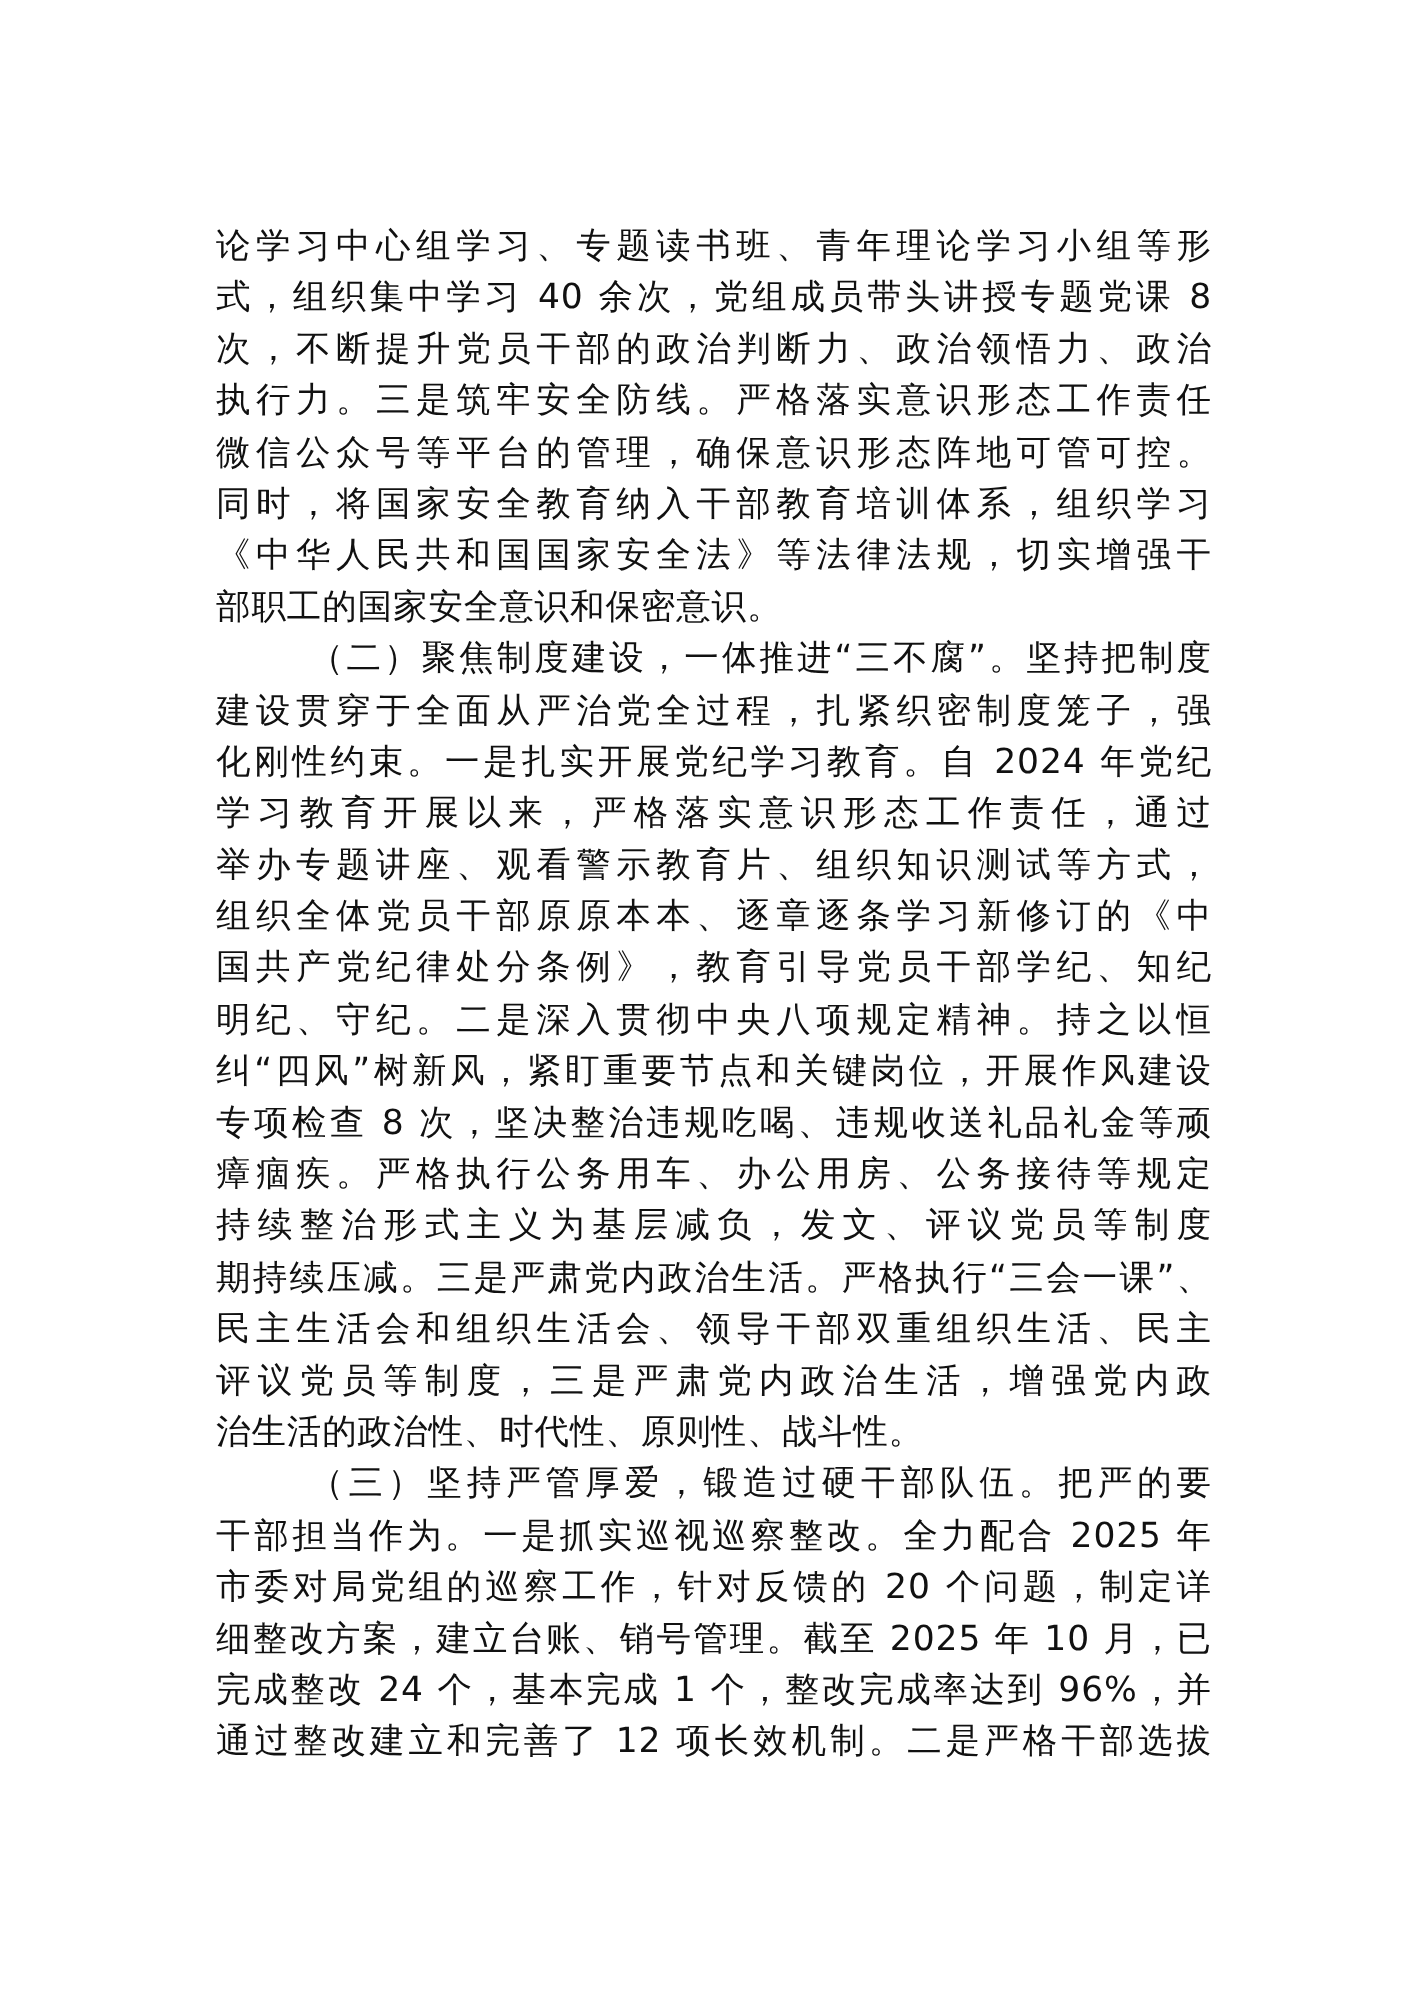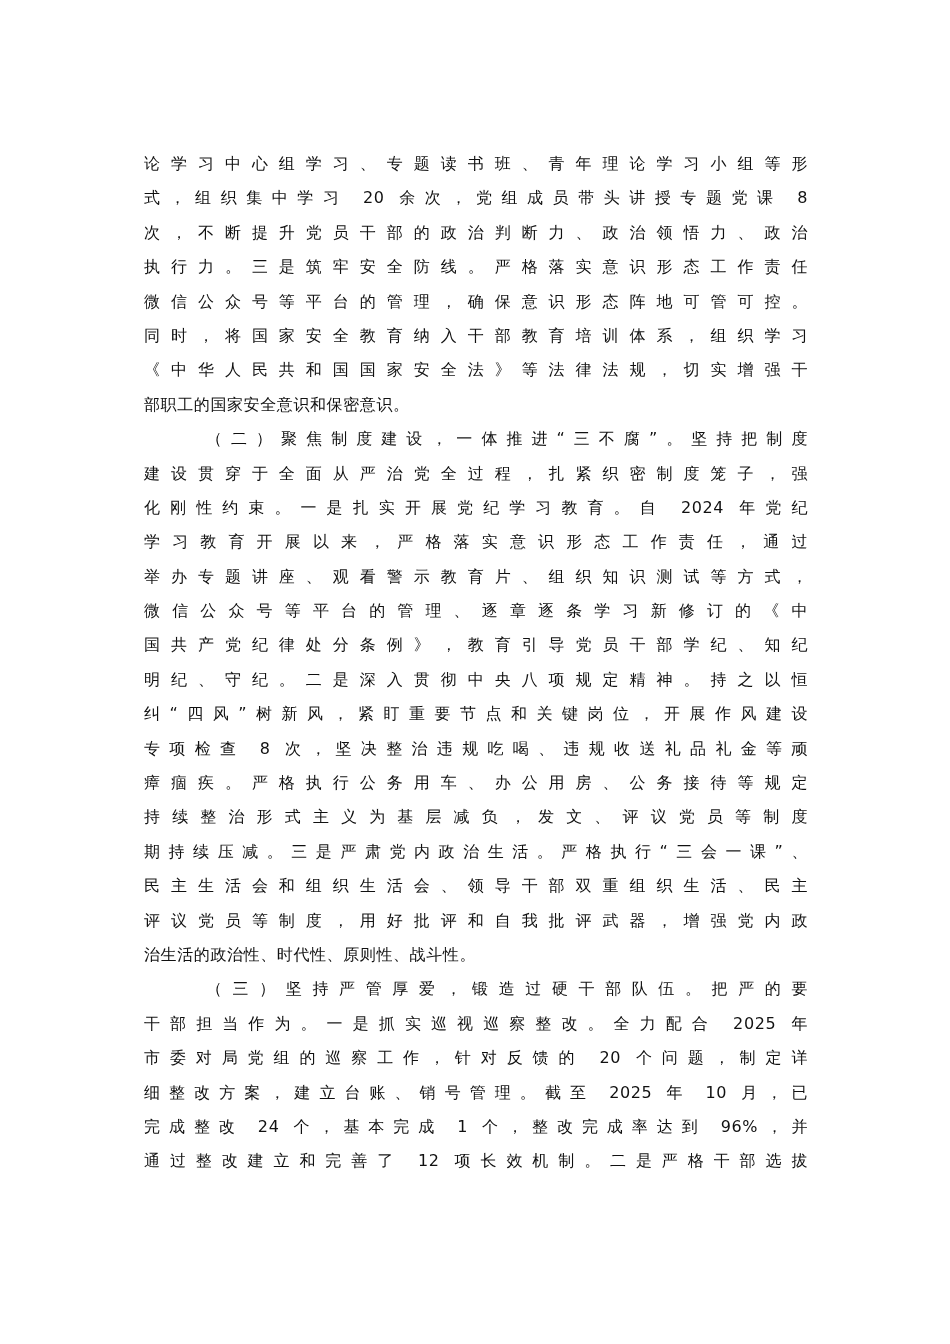--- a/index.html
+++ b/index.html
@@ -1,58 +1,58 @@
 <!DOCTYPE html>
 <html><head>
 <meta charset="utf-8">
 <style>
   html, body { margin:0; padding:0; background:#ffffff; }
   body { width:950px; height:1344px; position:relative; overflow:hidden; }
   .page { position:absolute; left:144px; top:147px; width:664px; }
   .line {
     font-family: "DejaVu Sans", "Liberation Sans", sans-serif;
-    font-size: 16px;
+    font-size: 23px;
     line-height: 34.4px;
     height: 34.4px;
     color: #111111;
     white-space: nowrap;
     letter-spacing: 0.6px;
     text-align: justify;
     text-align-last: justify;
   }
   .line.last { text-align-last: left; }
   .line.indent { padding-left: 62px; }
 </style>
 </head>
 <body>
 
 <div class="page" id="page">
     <div class="line">论学习中心组学习、专题读书班、青年理论学习小组等形</div>
-    <div class="line">式，组织集中学习 20 余次，党组成员带头讲授专题党课 8</div>
+    <div class="line">式，组织集中学习 40 余次，党组成员带头讲授专题党课 8</div>
     <div class="line">次，不断提升党员干部的政治判断力、政治领悟力、政治</div>
     <div class="line">执行力。三是筑牢安全防线。严格落实意识形态工作责任</div>
     <div class="line">微信公众号等平台的管理，确保意识形态阵地可管可控。</div>
     <div class="line">同时，将国家安全教育纳入干部教育培训体系，组织学习</div>
     <div class="line">《中华人民共和国国家安全法》等法律法规，切实增强干</div>
     <div class="line last">部职工的国家安全意识和保密意识。</div>
     <div class="line indent">（二）聚焦制度建设，一体推进“三不腐”。坚持把制度</div>
     <div class="line">建设贯穿于全面从严治党全过程，扎紧织密制度笼子，强</div>
     <div class="line">化刚性约束。一是扎实开展党纪学习教育。自 2024 年党纪</div>
     <div class="line">学习教育开展以来，严格落实意识形态工作责任，通过</div>
     <div class="line">举办专题讲座、观看警示教育片、组织知识测试等方式，</div>
-    <div class="line">微信公众号等平台的管理、逐章逐条学习新修订的《中</div>
+    <div class="line">组织全体党员干部原原本本、逐章逐条学习新修订的《中</div>
     <div class="line">国共产党纪律处分条例》，教育引导党员干部学纪、知纪</div>
     <div class="line">明纪、守纪。二是深入贯彻中央八项规定精神。持之以恒</div>
     <div class="line">纠“四风”树新风，紧盯重要节点和关键岗位，开展作风建设</div>
     <div class="line">专项检查 8 次，坚决整治违规吃喝、违规收送礼品礼金等顽</div>
     <div class="line">瘴痼疾。严格执行公务用车、办公用房、公务接待等规定</div>
     <div class="line">持续整治形式主义为基层减负，发文、评议党员等制度</div>
     <div class="line">期持续压减。三是严肃党内政治生活。严格执行“三会一课”、</div>
     <div class="line">民主生活会和组织生活会、领导干部双重组织生活、民主</div>
-    <div class="line">评议党员等制度，用好批评和自我批评武器，增强党内政</div>
+    <div class="line">评议党员等制度，三是严肃党内政治生活，增强党内政</div>
     <div class="line last">治生活的政治性、时代性、原则性、战斗性。</div>
     <div class="line indent">（三）坚持严管厚爱，锻造过硬干部队伍。把严的要</div>
     <div class="line">干部担当作为。一是抓实巡视巡察整改。全力配合 2025 年</div>
     <div class="line">市委对局党组的巡察工作，针对反馈的 20 个问题，制定详</div>
     <div class="line">细整改方案，建立台账、销号管理。截至 2025 年 10 月，已</div>
     <div class="line">完成整改 24 个，基本完成 1 个，整改完成率达到 96%，并</div>
     <div class="line">通过整改建立和完善了 12 项长效机制。二是严格干部选拔</div>
   </div>
 
 </body></html>

